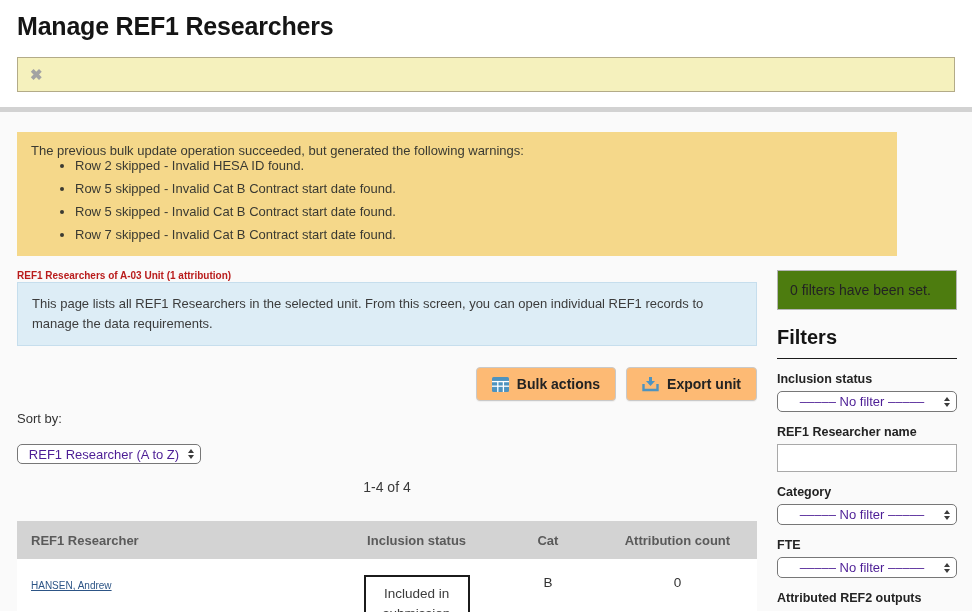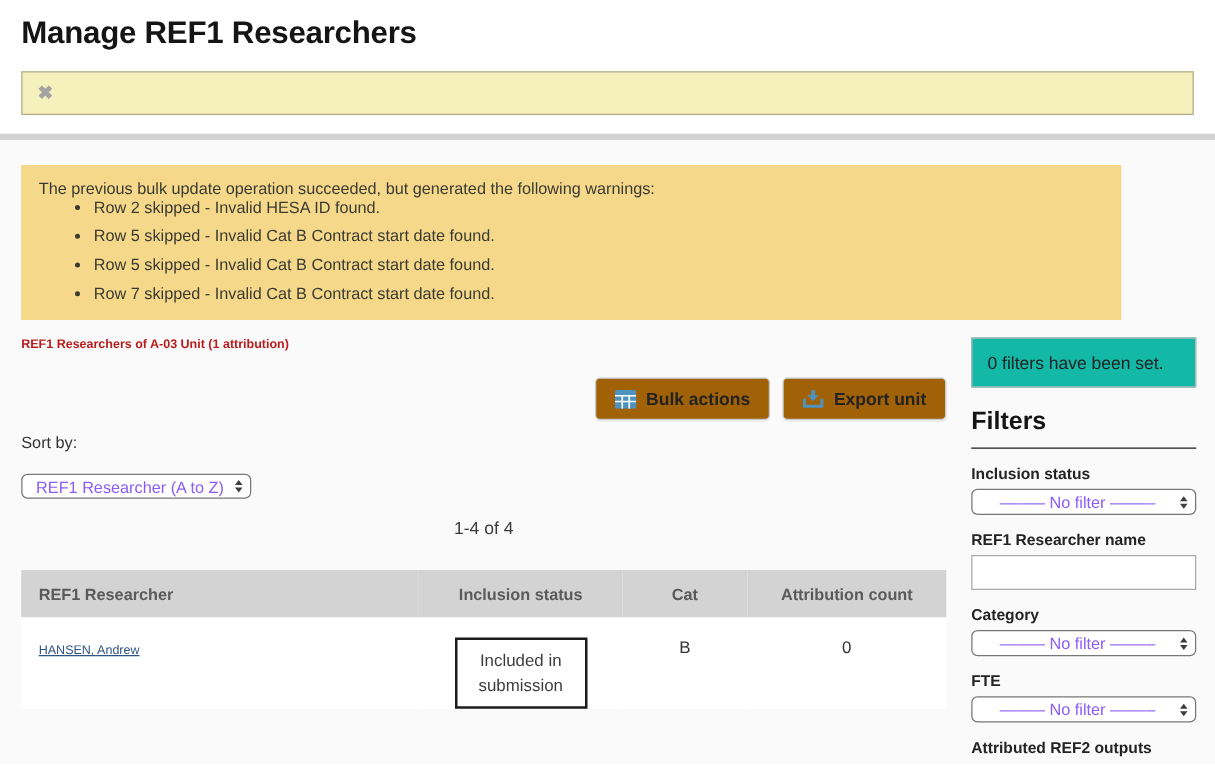--- a/index.html
+++ b/index.html
@@ -27,31 +27,31 @@
   .columns { display:flex; gap:20px; margin-top:14px; }
   .left-col { width:740px; }
   .sidebar  { width:180px; }
 
   h2.section-title { font-size:10px; font-weight:bold; color:#b91c1c; margin-bottom:1px; }
 
   .info-box { background:#ddedf6; border:1px solid #c6deed; padding:11px 14px; font-size:13px;
               color:#3c3c3c; line-height:1.55; }
 
   .actions { display:flex; justify-content:flex-end; gap:10px; margin-top:21px; }
-  .btn { display:flex; align-items:center; gap:8px; background:#a16207; border:1px solid #c9c9c9;
+  .btn { display:flex; align-items:center; gap:8px; background:#fdba74; border:1px solid #c9c9c9;
          border-radius:4px; padding:8px 15px; font-size:14px; font-weight:bold; color:#232323;
          box-shadow:0 1px 1px rgba(0,0,0,0.05); cursor:pointer; font-family:inherit; }
   .btn svg { display:block; }
 
   .sort-wrap { margin-top:10px; }
   .sort-label { font-size:13px; color:#333; margin-bottom:18px; }
 
   .select { position:relative; border:1px solid #777; border-radius:5px; background:#fff;
             height:20px; display:flex; align-items:center; justify-content:center;
-            font-size:13px; color:#8b5cf6; cursor:pointer; padding:0 18px 0 8px;text-align:right; }
+            font-size:13px; color:#4c1d95; cursor:pointer; padding:0 18px 0 8px;text-align:right; }
   .sel-arrow { position:absolute; right:6px; top:50%; transform:translateY(-50%);
                display:flex; flex-direction:column; gap:2px; }
   .sel-arrow i { display:block; width:0; height:0; border-left:3.5px solid transparent; border-right:3.5px solid transparent; }
   .sel-arrow .up   { border-bottom:4px solid #3c3c3c; }
   .sel-arrow .down { border-top:4px solid #3c3c3c; }
   .sort-select { width:184px; }
 
   .pagination { text-align:center; font-size:14px; color:#3a3a3a; margin-top:15px; }
 
   table.res-table { width:740px; border-collapse:collapse; margin-top:26px; }
@@ -60,21 +60,21 @@
   th.col-name { text-align:left; width:43%; }
   th.col-status { width:22%; } th.col-cat { width:13.5%; } th.col-count { width:21.5%; }
   table.res-table td { padding:16px 14px 0 14px; vertical-align:top; background:#fff; }
   td.cell-status, td.cell-cat, td.cell-count { text-align:center; }
   td.cell-cat, td.cell-count { padding-top:38px; font-size:13.5px; color:#333; }
   a.res-link { color:#2d5586; font-size:10px; text-decoration:underline; }
   .status-box { display:inline-block; border:2px solid #1b1b1b; background:#fff; padding:7px 10px;
                 font-size:13.5px; color:#3c3c3c; line-height:1.45; max-width:106px; }
 
   
-  .filters-set { border:1px solid #b5b5b5; background:#14b8a6; padding:11px 12px; font-size:14px; color:#232323; }
+  .filters-set { border:1px solid #b5b5b5; background:#4d7c0f; padding:11px 12px; font-size:14px; color:#232323; }
   h2.filters-title { font-size:20px; font-weight:800; color:#141414; margin-top:16px;
                      padding-bottom:9px; border-bottom:1px solid #1b1b1b; }
   .filter-group { margin-top:13px; }
   .filter-label { font-size:12.5px; font-weight:bold; color:#232323; margin-bottom:5px; }
   .filter-select { width:180px; height:21px; }
   .filter-input { width:180px; height:28px; border:1px solid #a9a9a9; background:#fff;
                   font-size:13px; padding:0 6px; font-family:inherit; }
 </style>
 </head>
 <body>
@@ -98,20 +98,21 @@
       <li>Row 5 skipped - Invalid Cat B Contract start date found.</li>
       <li>Row 7 skipped - Invalid Cat B Contract start date found.</li>
     </ul>
   </div>
 
   <div class="columns">
     <div class="left-col">
 
       <h2 class="section-title">REF1 Researchers of A-03 Unit (1 attribution)</h2>
 
+      <div class="info-box">This page lists all REF1 Researchers in the selected unit. From this screen, you can open individual REF1 records to manage the data requirements.</div>
 
       <div class="actions">
         <button class="btn">
           <span>
             <svg width="17" height="15" viewBox="0 0 17 15">
               <rect x="0" y="0" width="17" height="15" rx="1.5" fill="#4e93bf"></rect>
               <g stroke="#fff" stroke-width="1.3">
                 <line x1="0" y1="4.6" x2="17" y2="4.6"></line>
                 <line x1="0" y1="9.2" x2="17" y2="9.2"></line>
                 <line x1="5.8" y1="4.6" x2="5.8" y2="15"></line>

